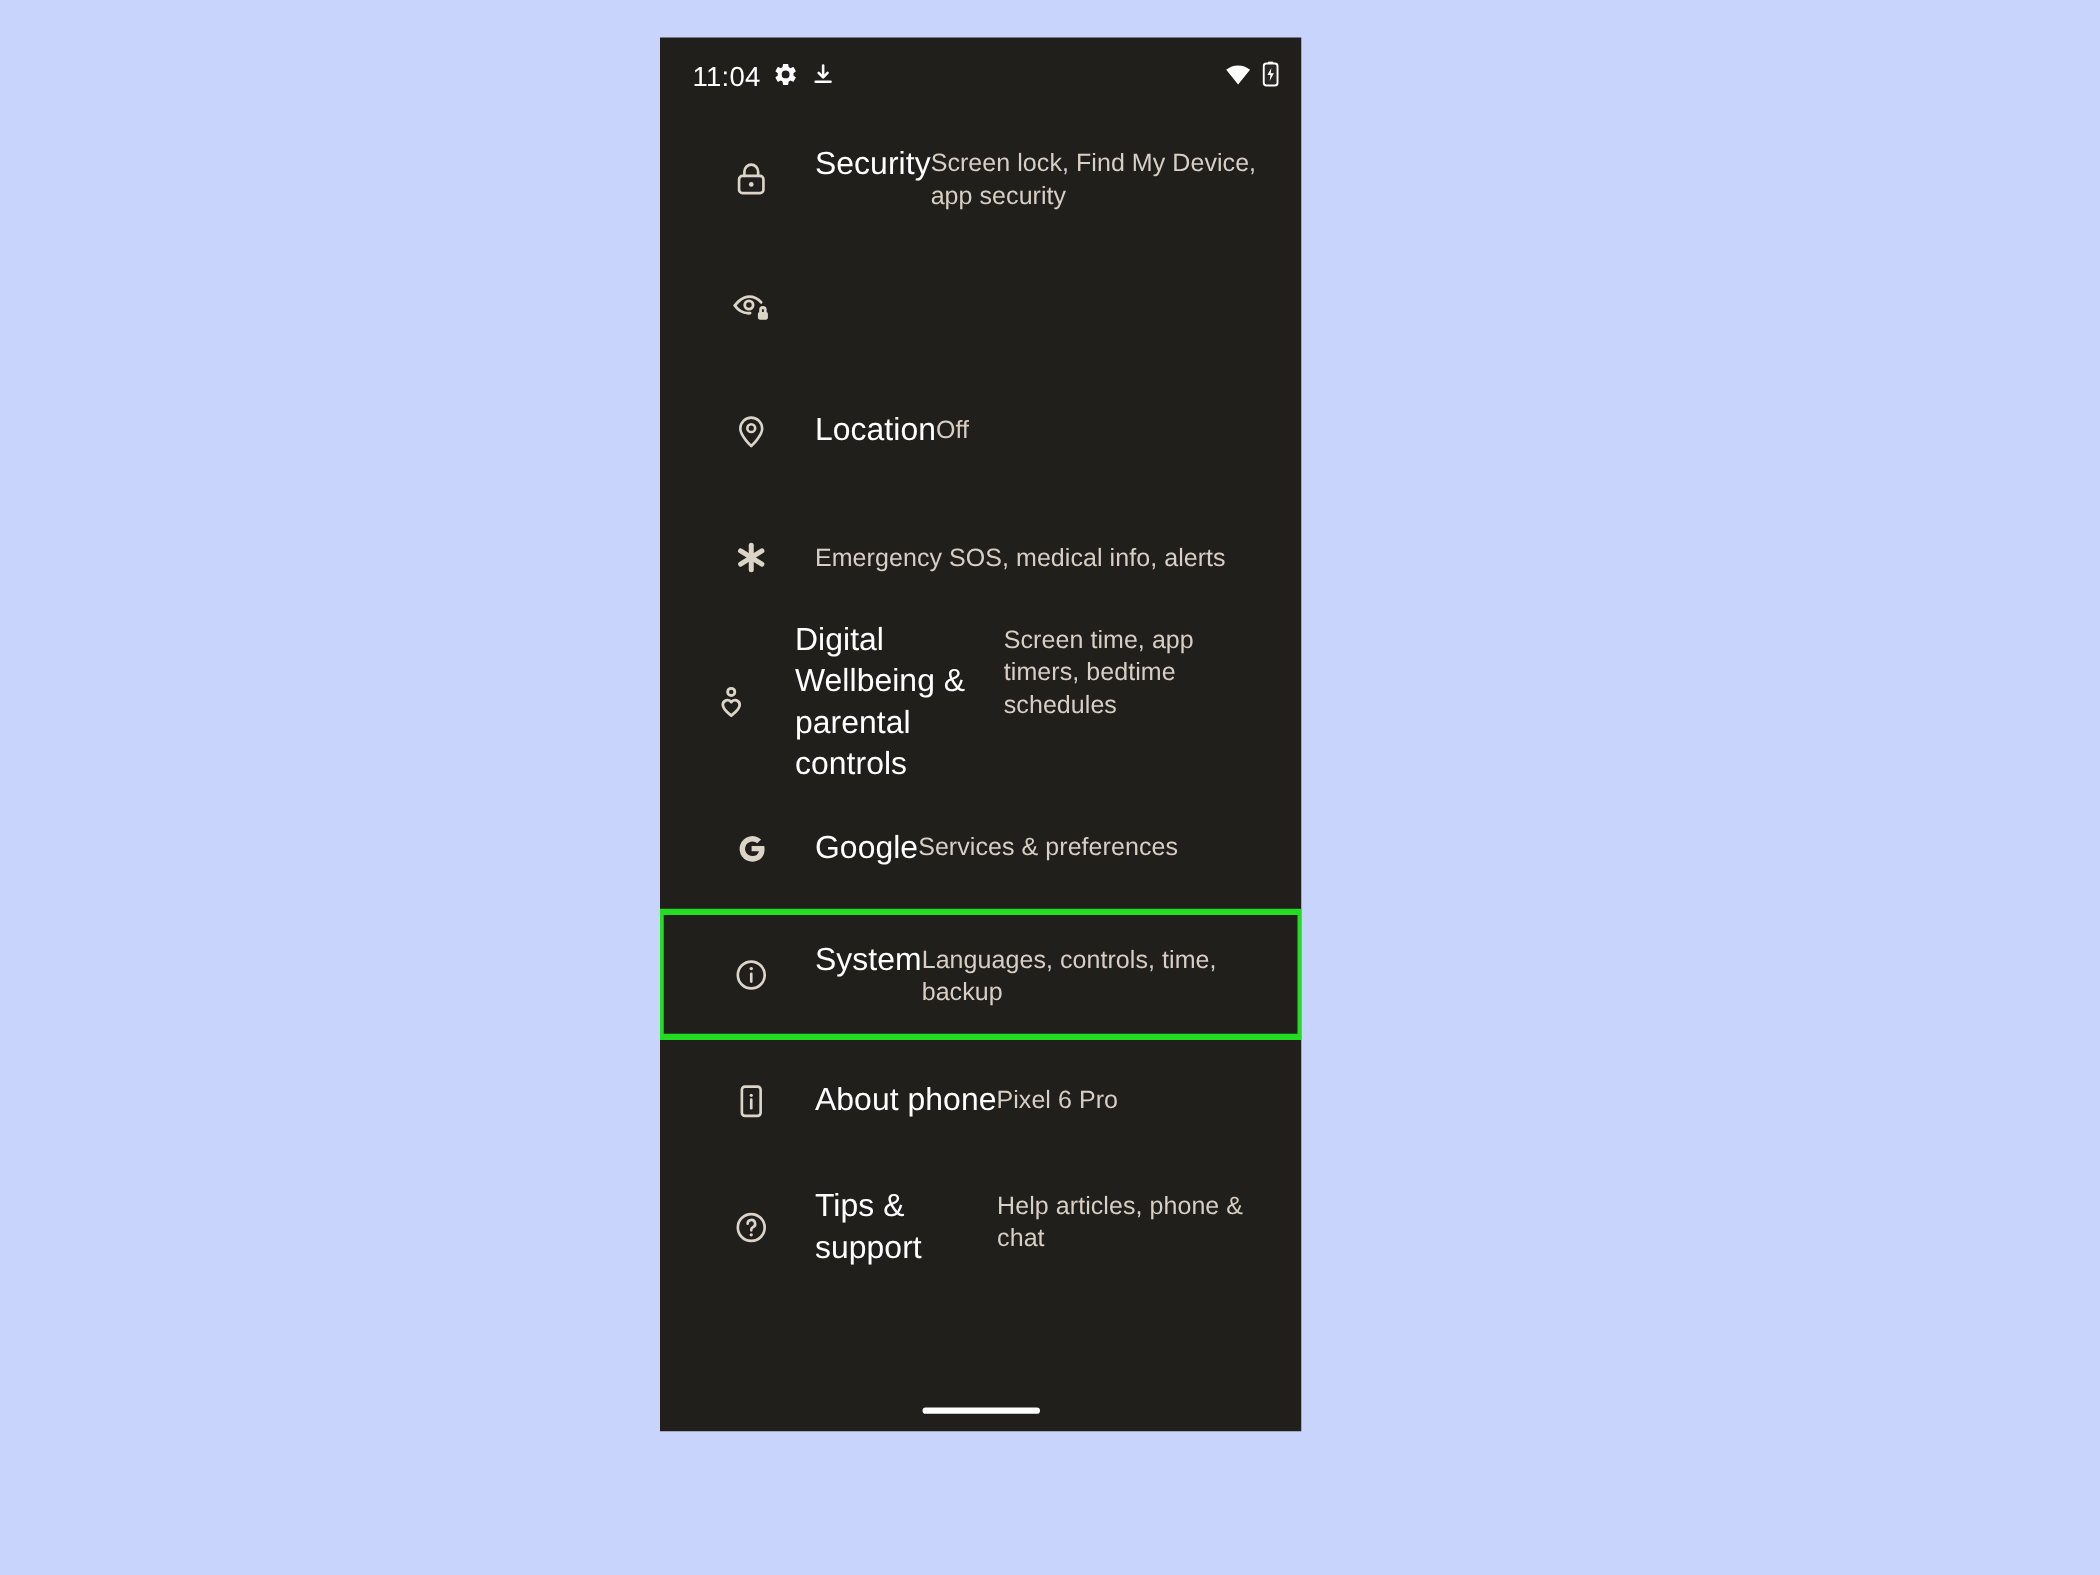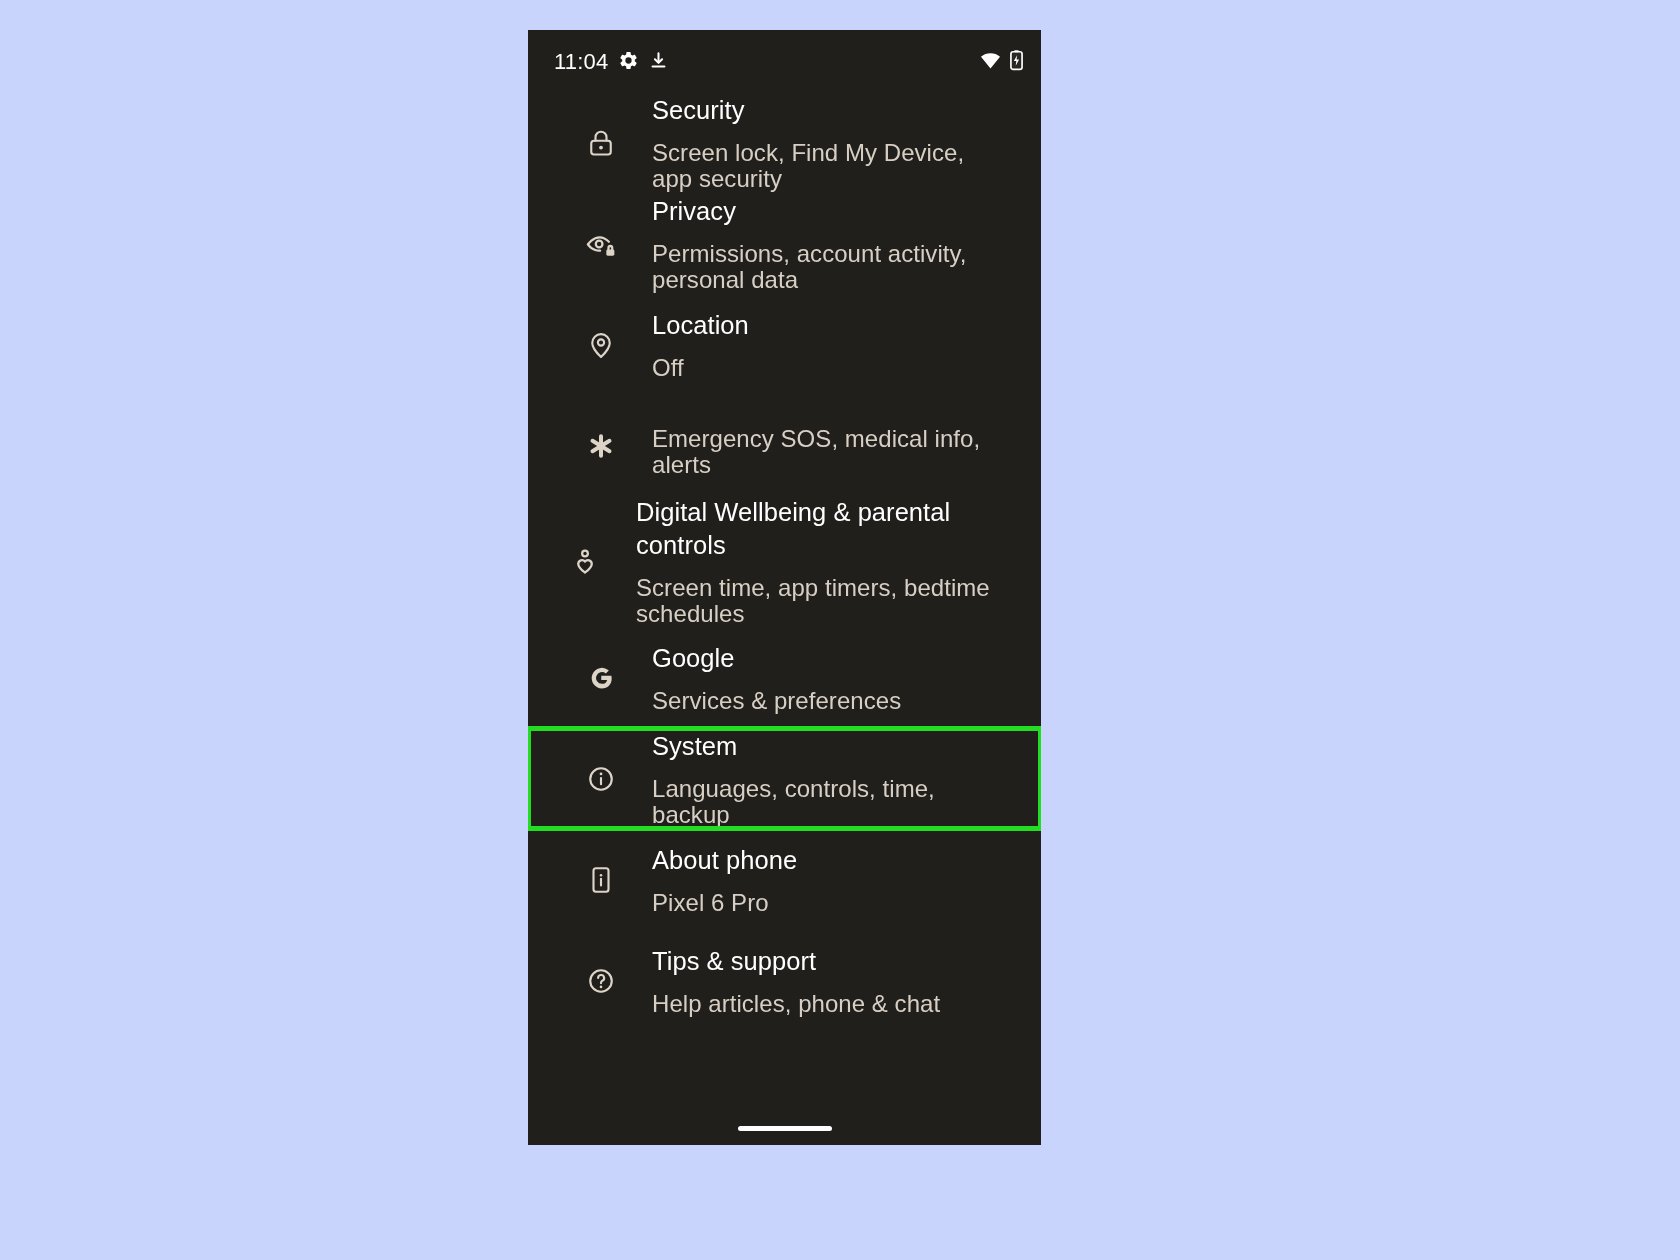--- a/index.html
+++ b/index.html
@@ -79,40 +79,40 @@
     margin-right: 34px;
     display: flex;
     align-items: center;
     justify-content: center;
     color: #ddd4c8;
   }
   .row-icon svg { display: block; }
 
   .row-text {
     display: flex;
-    flex-direction: column;
+    flex-direction: row;
     justify-content: center;
     min-width: 0;
   }
 
   .row-title {
     font-size: 25.5px;
     line-height: 33px;
     color: #ffffff;
     font-weight: 400;
     letter-spacing: 0.05px;
     white-space: pre-line;
   }
 
   .row-subtitle {
-    font-size: 24px;
+    font-size: 20px;
     line-height: 26px;
     color: #d8cfc4;
     font-weight: 400;
-    margin-top: 13px;
+    margin-top: 3px;
     letter-spacing: 0.05px;
   }
 
   
   .settings-row.two-line-title { min-height: 128px; padding-left: 40px; }
 
   
   .settings-row.highlighted {
     outline: 5px solid #22dd22;
     outline-offset: -3px;
@@ -191,24 +191,20 @@
     <div class="settings-row">
       <span class="row-icon">
         <svg width="32" height="32" viewBox="0 0 24 24" fill="none" stroke="#ddd4c8" stroke-width="1.7" stroke-linecap="round" stroke-linejoin="round">
           <path d="M2.2 12.3S5.6 7 11 7c3 0 5.3 1.7 6.9 3.3"></path>
           <path d="M2.2 12.3s2 3.1 5.5 4.2c1.9.6 3.6.4 3.6.4"></path>
           <circle cx="10.6" cy="12" r="2.5"></circle>
           <rect x="16" y="16.2" width="6" height="4.6" rx="1.1" fill="#ddd4c8" stroke="none"></rect>
           <path d="M17.6 16.2v-1.3a1.4 1.4 0 0 1 2.8 0v1.3"></path>
         </svg>
       </span>
-      <span class="row-text">
-        <span class="row-title">Privacy</span>
-        <span class="row-subtitle">Permissions, account activity, personal data</span>
-      </span>
     </div>
 
     <div class="settings-row">
       <span class="row-icon">
         <svg width="30" height="30" viewBox="0 0 24 24" fill="none" stroke="#ddd4c8" stroke-width="1.7" stroke-linecap="round" stroke-linejoin="round">
           <path d="M12 21.5s7-6.4 7-11.2a7 7 0 1 0-14 0c0 4.8 7 11.2 7 11.2z"></path>
           <circle cx="12" cy="10" r="2.5"></circle>
         </svg>
       </span>
       <span class="row-text">

